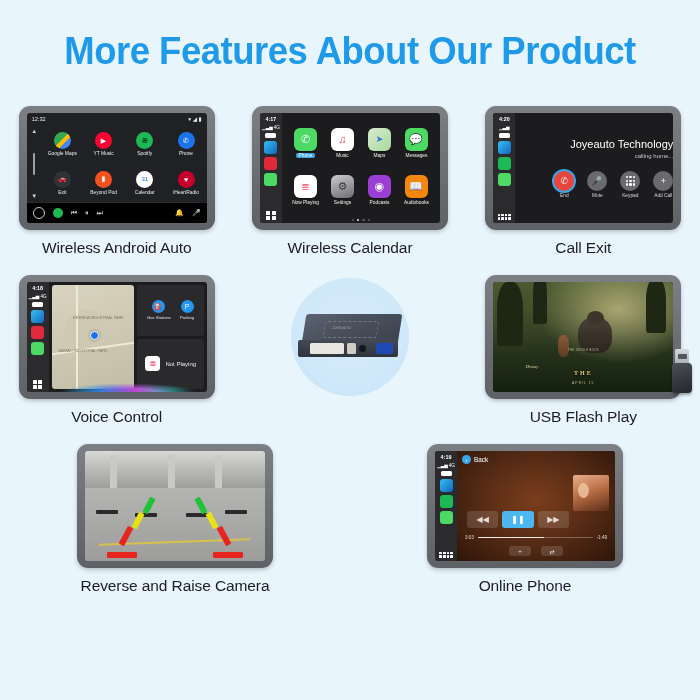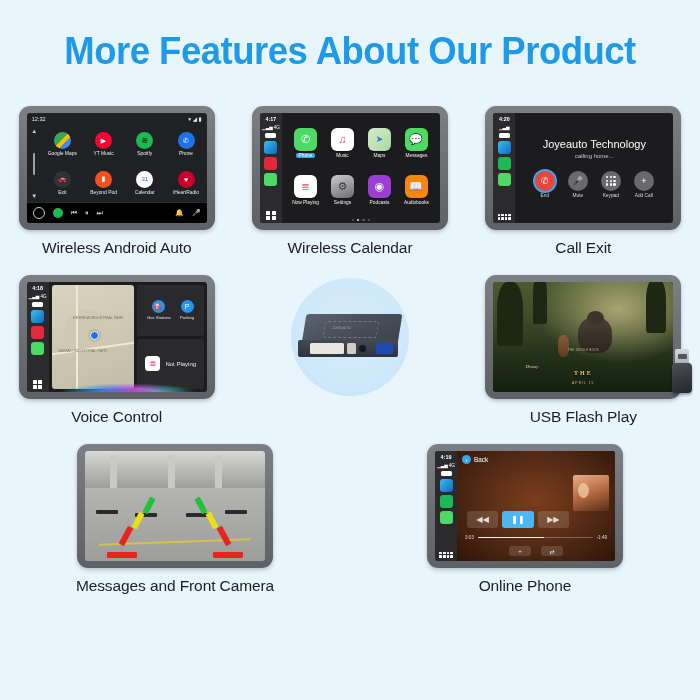--- a/index.html
+++ b/index.html
@@ -86,21 +86,21 @@
   .cp-app{display:flex;flex-direction:column;align-items:center;justify-content:center;gap:2px;}
   .cp-tile{width:23px;height:23px;border-radius:6px;position:relative;overflow:hidden;
     box-shadow:0 1px 1px rgba(0,0,0,.35);}
   .cp-lb{font-size:4.8px;color:#f2f2f2;white-space:nowrap;}
   .cp-lb.sel{background:#3aa6e8;color:#fff;border-radius:2px;padding:0 2.5px;}
   .cp-dots{position:absolute;bottom:2px;left:0;right:0;display:flex;justify-content:center;gap:3px;}
   .cp-dots i{width:2.4px;height:2.4px;border-radius:50%;background:#5a5a5e;}
   .cp-dots i.on{background:#e8e8ea;}
 
   
-  .call-main{display:flex;flex-direction:column;align-items:center;justify-content:center;gap:3px;}
+  .call-main{display:flex;flex-direction:column;align-items:flex-end;justify-content:center;gap:3px;}
   .call-name{font-size:11px;color:#fff;}
   .call-sub{font-size:6px;color:#c9c9cd;}
   .call-btns{display:flex;gap:13px;margin-top:9px;}
   .call-b{display:flex;flex-direction:column;align-items:center;gap:2.5px;}
   .call-c{width:20px;height:20px;border-radius:50%;background:#6a6a6e;display:flex;
     align-items:center;justify-content:center;color:#fff;font-size:9px;}
   .call-c.end{background:#e8453c;box-shadow:0 0 0 2px #3aa6e8;}
   .call-lb{font-size:4.8px;color:#d8d8dc;}
   .kp{display:grid;grid-template-columns:repeat(3,2.4px);grid-template-rows:repeat(3,2.4px);gap:1.2px;}
   .kp i{width:2.4px;height:2.4px;background:#fff;border-radius:50%;display:block;}
@@ -592,21 +592,21 @@
               <div class="gl y" style="left:28%;top:55%;height:17px;transform:rotate(28deg)"></div>
               <div class="gl r" style="left:21%;top:68%;height:20px;transform:rotate(28deg)"></div>
               <div class="gl r" style="left:12%;bottom:3%;width:30px;height:6px"></div>
               <div class="gl g" style="right:34%;top:42%;height:17px;transform:rotate(-28deg)"></div>
               <div class="gl y" style="right:28%;top:55%;height:17px;transform:rotate(-28deg)"></div>
               <div class="gl r" style="right:21%;top:68%;height:20px;transform:rotate(-28deg)"></div>
               <div class="gl r" style="right:12%;bottom:3%;width:30px;height:6px"></div>
             </div>
           </div>
         </div>
-        <div class="caption">Messages and Front Camera</div>
+        <div class="caption">Reverse and Raise Camera</div>
       </div>
 
       <div class="cell">
         <div class="unit">
           <div class="screen cp">
             <div class="cp-side">
               <span class="cp-time">4:19</span>
               <span class="cp-sig">▁▃▅ <span>4G</span></span>
               <span class="cp-batt"></span>
               <span class="cp-ic" style="background:linear-gradient(135deg,#35c1f1,#1565c0)"></span>

